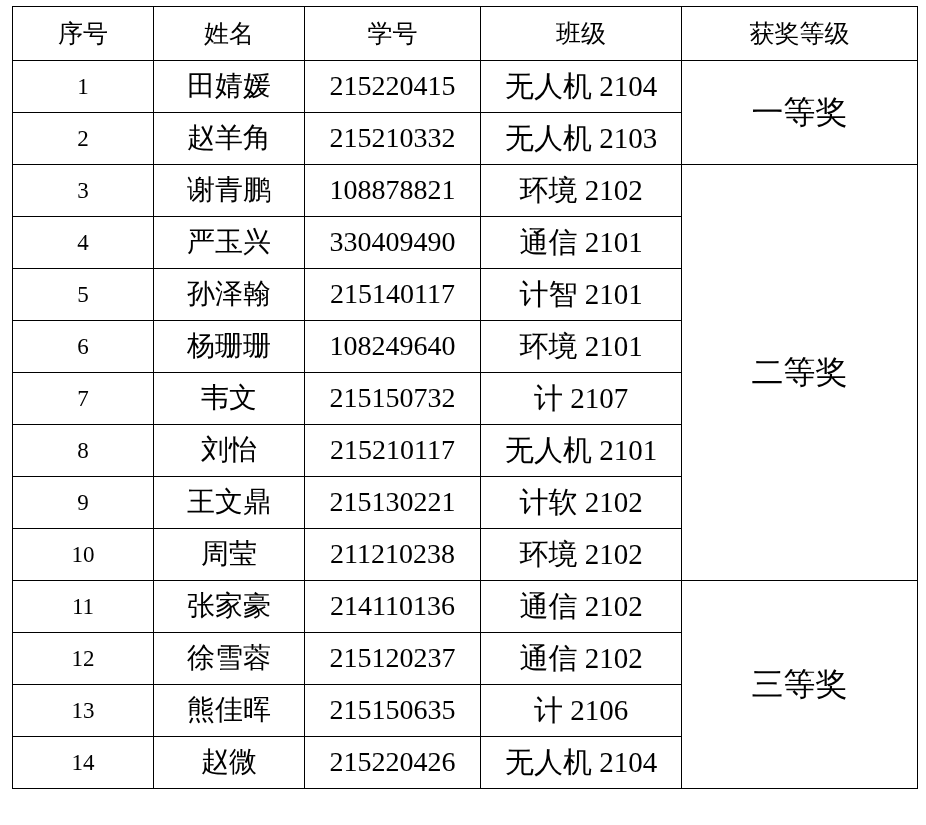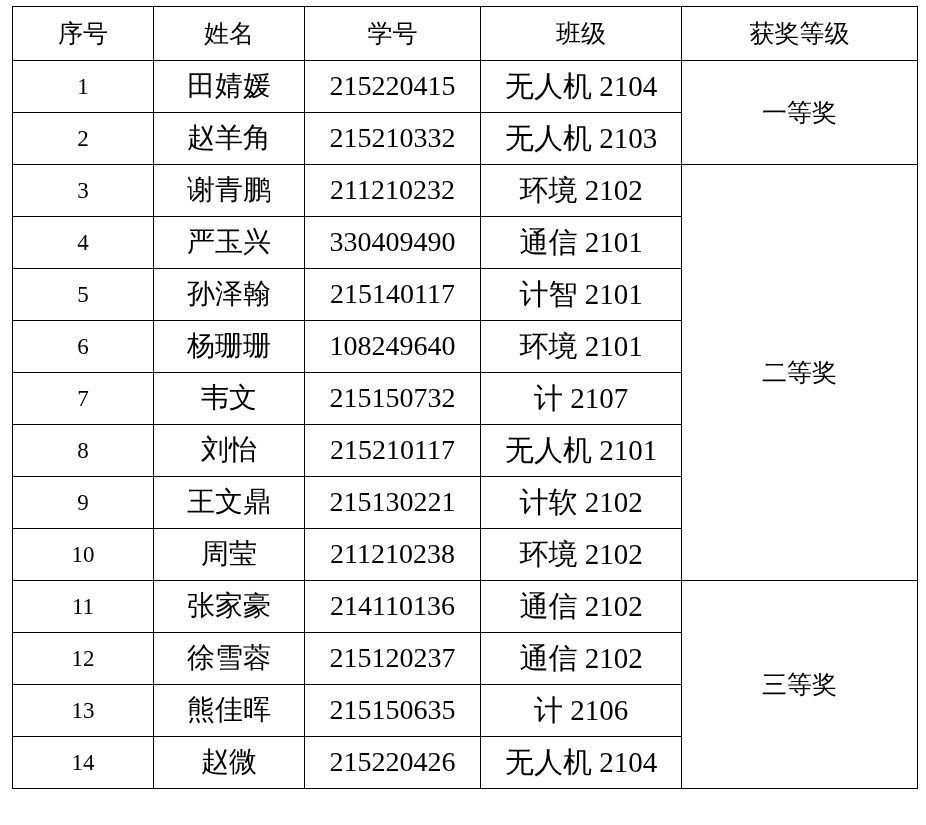--- a/index.html
+++ b/index.html
@@ -41,21 +41,21 @@
     font-size: 25px;
   }
   tbody td {
     height: 51px;
     font-size: 23px;
   }
   td.col-seq { width: 140px; }
   td.col-name { width: 150px; font-size: 28px; }
   td.col-sid { width: 175px; font-size: 28px; }
   td.col-class { width: 200px; font-size: 29px; }
-  td.col-level { width: 235px; font-size: 25px; }
+  td.col-level { width: 235px; font-size: 32px; }
   th.col-seq { width: 140px; margin-top: 24px; }
   th.col-name { width: 150px; margin-top: 13px; }
   th.col-sid { width: 175px; margin-left: 31px; }
   th.col-class { width: 200px; }
   th.col-level { width: 235px; }
   .num {
     font-family: "Liberation Serif", "DejaVu Serif", serif;
   }
 </style>
 </head>
@@ -82,21 +82,21 @@
       </tr>
       <tr>
         <td class="col-seq num">2</td>
         <td class="col-name">赵羊角</td>
         <td class="col-sid num">215210332</td>
         <td class="col-class">无人机 2103</td>
       </tr>
       <tr>
         <td class="col-seq num">3</td>
         <td class="col-name">谢青鹏</td>
-        <td class="col-sid num">211210232</td>
+        <td class="col-sid num">108878821</td>
         <td class="col-class">环境 2102</td>
         <td class="col-level" rowspan="8">二等奖</td>
       </tr>
       <tr>
         <td class="col-seq num">4</td>
         <td class="col-name">严玉兴</td>
         <td class="col-sid num">330409490</td>
         <td class="col-class">通信 2101</td>
       </tr>
       <tr>

